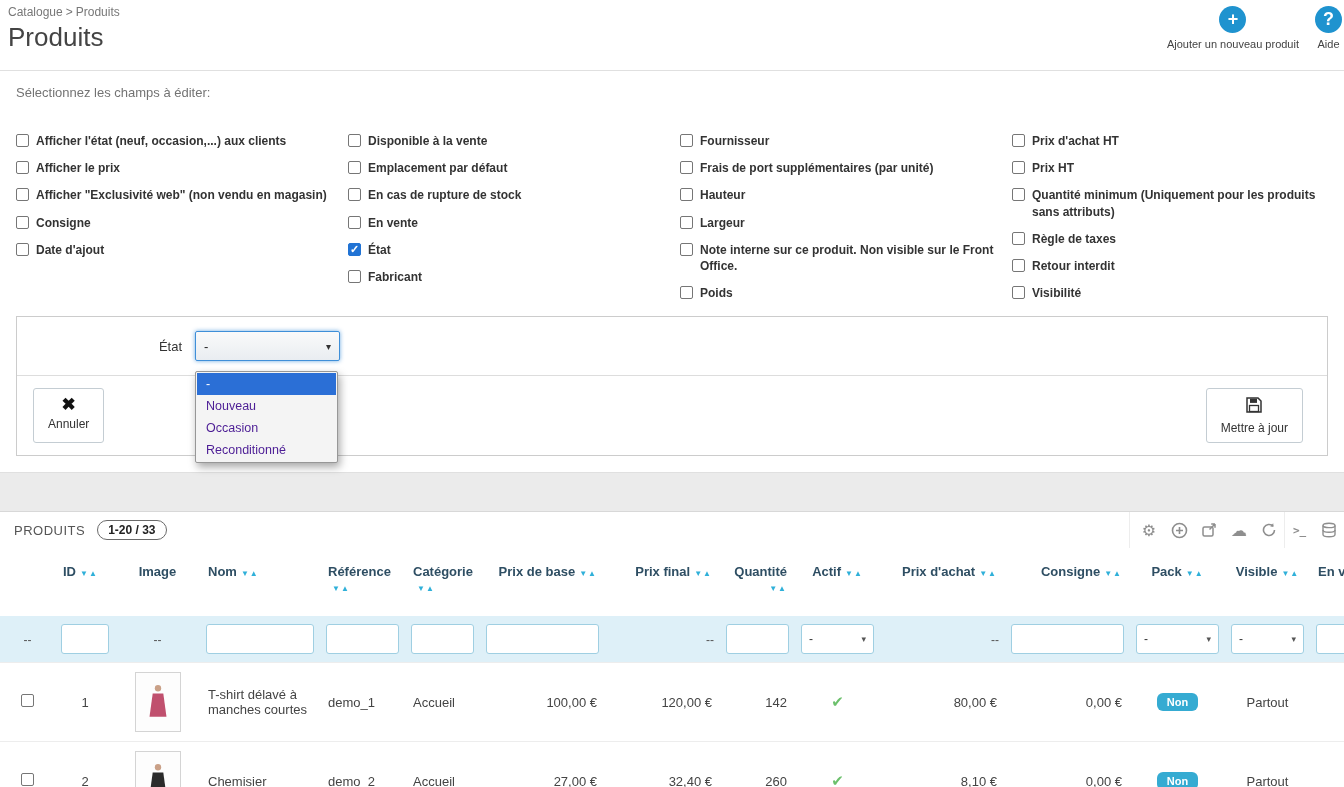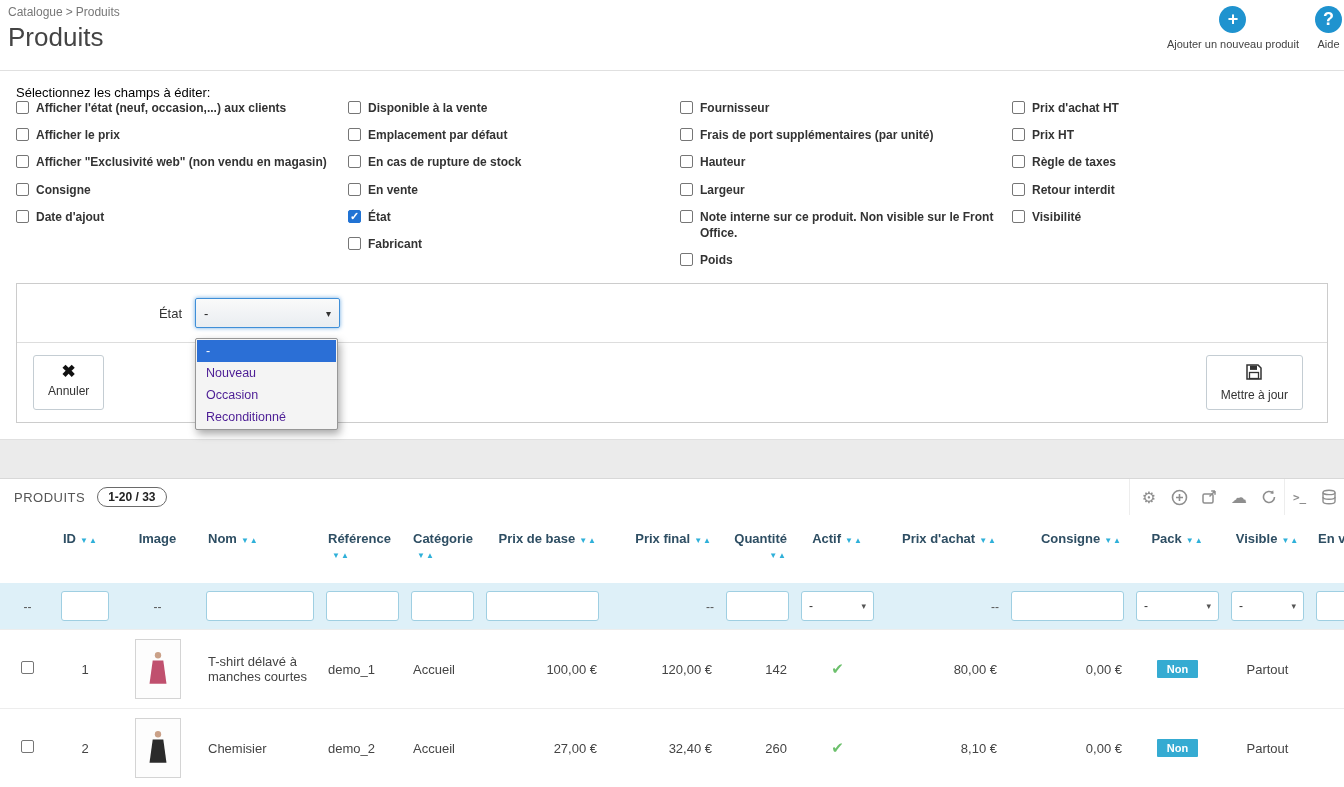--- a/index.html
+++ b/index.html
@@ -12,21 +12,21 @@
   .breadcrumb span { margin:0 3px; }
   .page-title { font-size:26px; color:#444; font-weight:400; margin-top:3px; }
   .top-actions { position:absolute; top:6px; right:2px; display:flex; align-items:flex-start; gap:16px; }
   .action { display:flex; flex-direction:column; align-items:center; gap:5px; cursor:pointer; }
   .action .circle { width:27px; height:27px; border-radius:50%; background:#1f93cf; color:#fff;
                     font-size:18px; font-weight:bold; display:flex; align-items:center; justify-content:center; }
   .action .lbl { font-size:11px; color:#444; white-space:nowrap; }
 
   
   .bulk-panel { border-top:1px solid #e0e0e0; border-bottom:1px solid #e0e0e0; padding:14px 16px 16px; background:#fff; }
-  .bulk-title { font-size:13px; color:#000000; }
+  .bulk-title { font-size:13px; color:#737373; margin-bottom:33px; }
   .fields-grid { display:grid; grid-template-columns:repeat(4,1fr); column-gap:16px; }
   .field-item { display:flex; gap:7px; margin-bottom:11px; font-size:12px; font-weight:bold; color:#333; line-height:1.35; align-items:flex-start; cursor:pointer; }
   .cb { flex:0 0 auto; width:13px; height:13px; border:1px solid #767676; border-radius:2px; background:#fff; margin-top:1px; position:relative; }
   .cb.checked { background:#2173d4; border-color:#2173d4; }
   .cb.checked::after { content:"✓"; position:absolute; color:#fff; font-size:11px; font-weight:bold; left:1px; top:-2px; }
 
   .editor-box { border:1px solid #ccc; margin-top:4px; position:relative; background:#fff; }
   .editor-row { display:flex; align-items:center; padding:14px 0; }
   .editor-label { width:178px; text-align:right; font-size:13px; color:#333; padding-right:13px; }
   .select-wrap { position:relative; }
@@ -74,21 +74,21 @@
   .fselect { display:flex; align-items:center; justify-content:space-between; height:30px; border:1px solid #9fcfe2;
              border-radius:3px; background:#fff; padding:0 7px; font-size:12px; color:#333; cursor:pointer; }
   .fselect .arr { font-size:9px; color:#555; }
 
   .data-row td { padding:9px 8px; font-size:13px; color:#444; border-top:1px solid #ededed; vertical-align:middle; background:#fff; }
   .data-row td.c { text-align:center; } .data-row td.r { text-align:right; }
   .thumb { width:46px; height:60px; border:1px solid #d4d4d4; background:#fdfdfd; display:flex;
            align-items:center; justify-content:center; margin:0 auto; cursor:pointer; }
   .active-mark { color:#6cc06c; font-size:15px; }
   .pill { display:inline-block; background:#35abd2; color:#fff; font-size:11px; font-weight:bold;
-          border-radius:1px; padding:3px 10px; }
+          border-radius:6px; padding:3px 10px; }
   .row-cb { display:inline-block; width:13px; height:13px; border:1px solid #767676; border-radius:2px; background:#fff; cursor:pointer; }
 </style>
 </head>
 <body>
 
 <div class="page">
 
   <div class="topbar">
     <div class="breadcrumb">
       <a>Catalogue</a><span>&gt;</span><a>Produits</a>
@@ -185,20 +185,24 @@
           </div>
       </div>
       <div>
         <div class="field-item">
             <span class="cb"></span>
             <span>Prix d'achat HT</span>
           </div>
         <div class="field-item">
             <span class="cb"></span>
             <span>Prix HT</span>
+          </div>
+        <div class="field-item">
+            <span class="cb"></span>
+            <span>Quantité minimum (Uniquement pour les produits sans attributs)</span>
           </div>
         <div class="field-item">
             <span class="cb"></span>
             <span>Règle de taxes</span>
           </div>
         <div class="field-item">
             <span class="cb"></span>
             <span>Retour interdit</span>
           </div>
         <div class="field-item">

